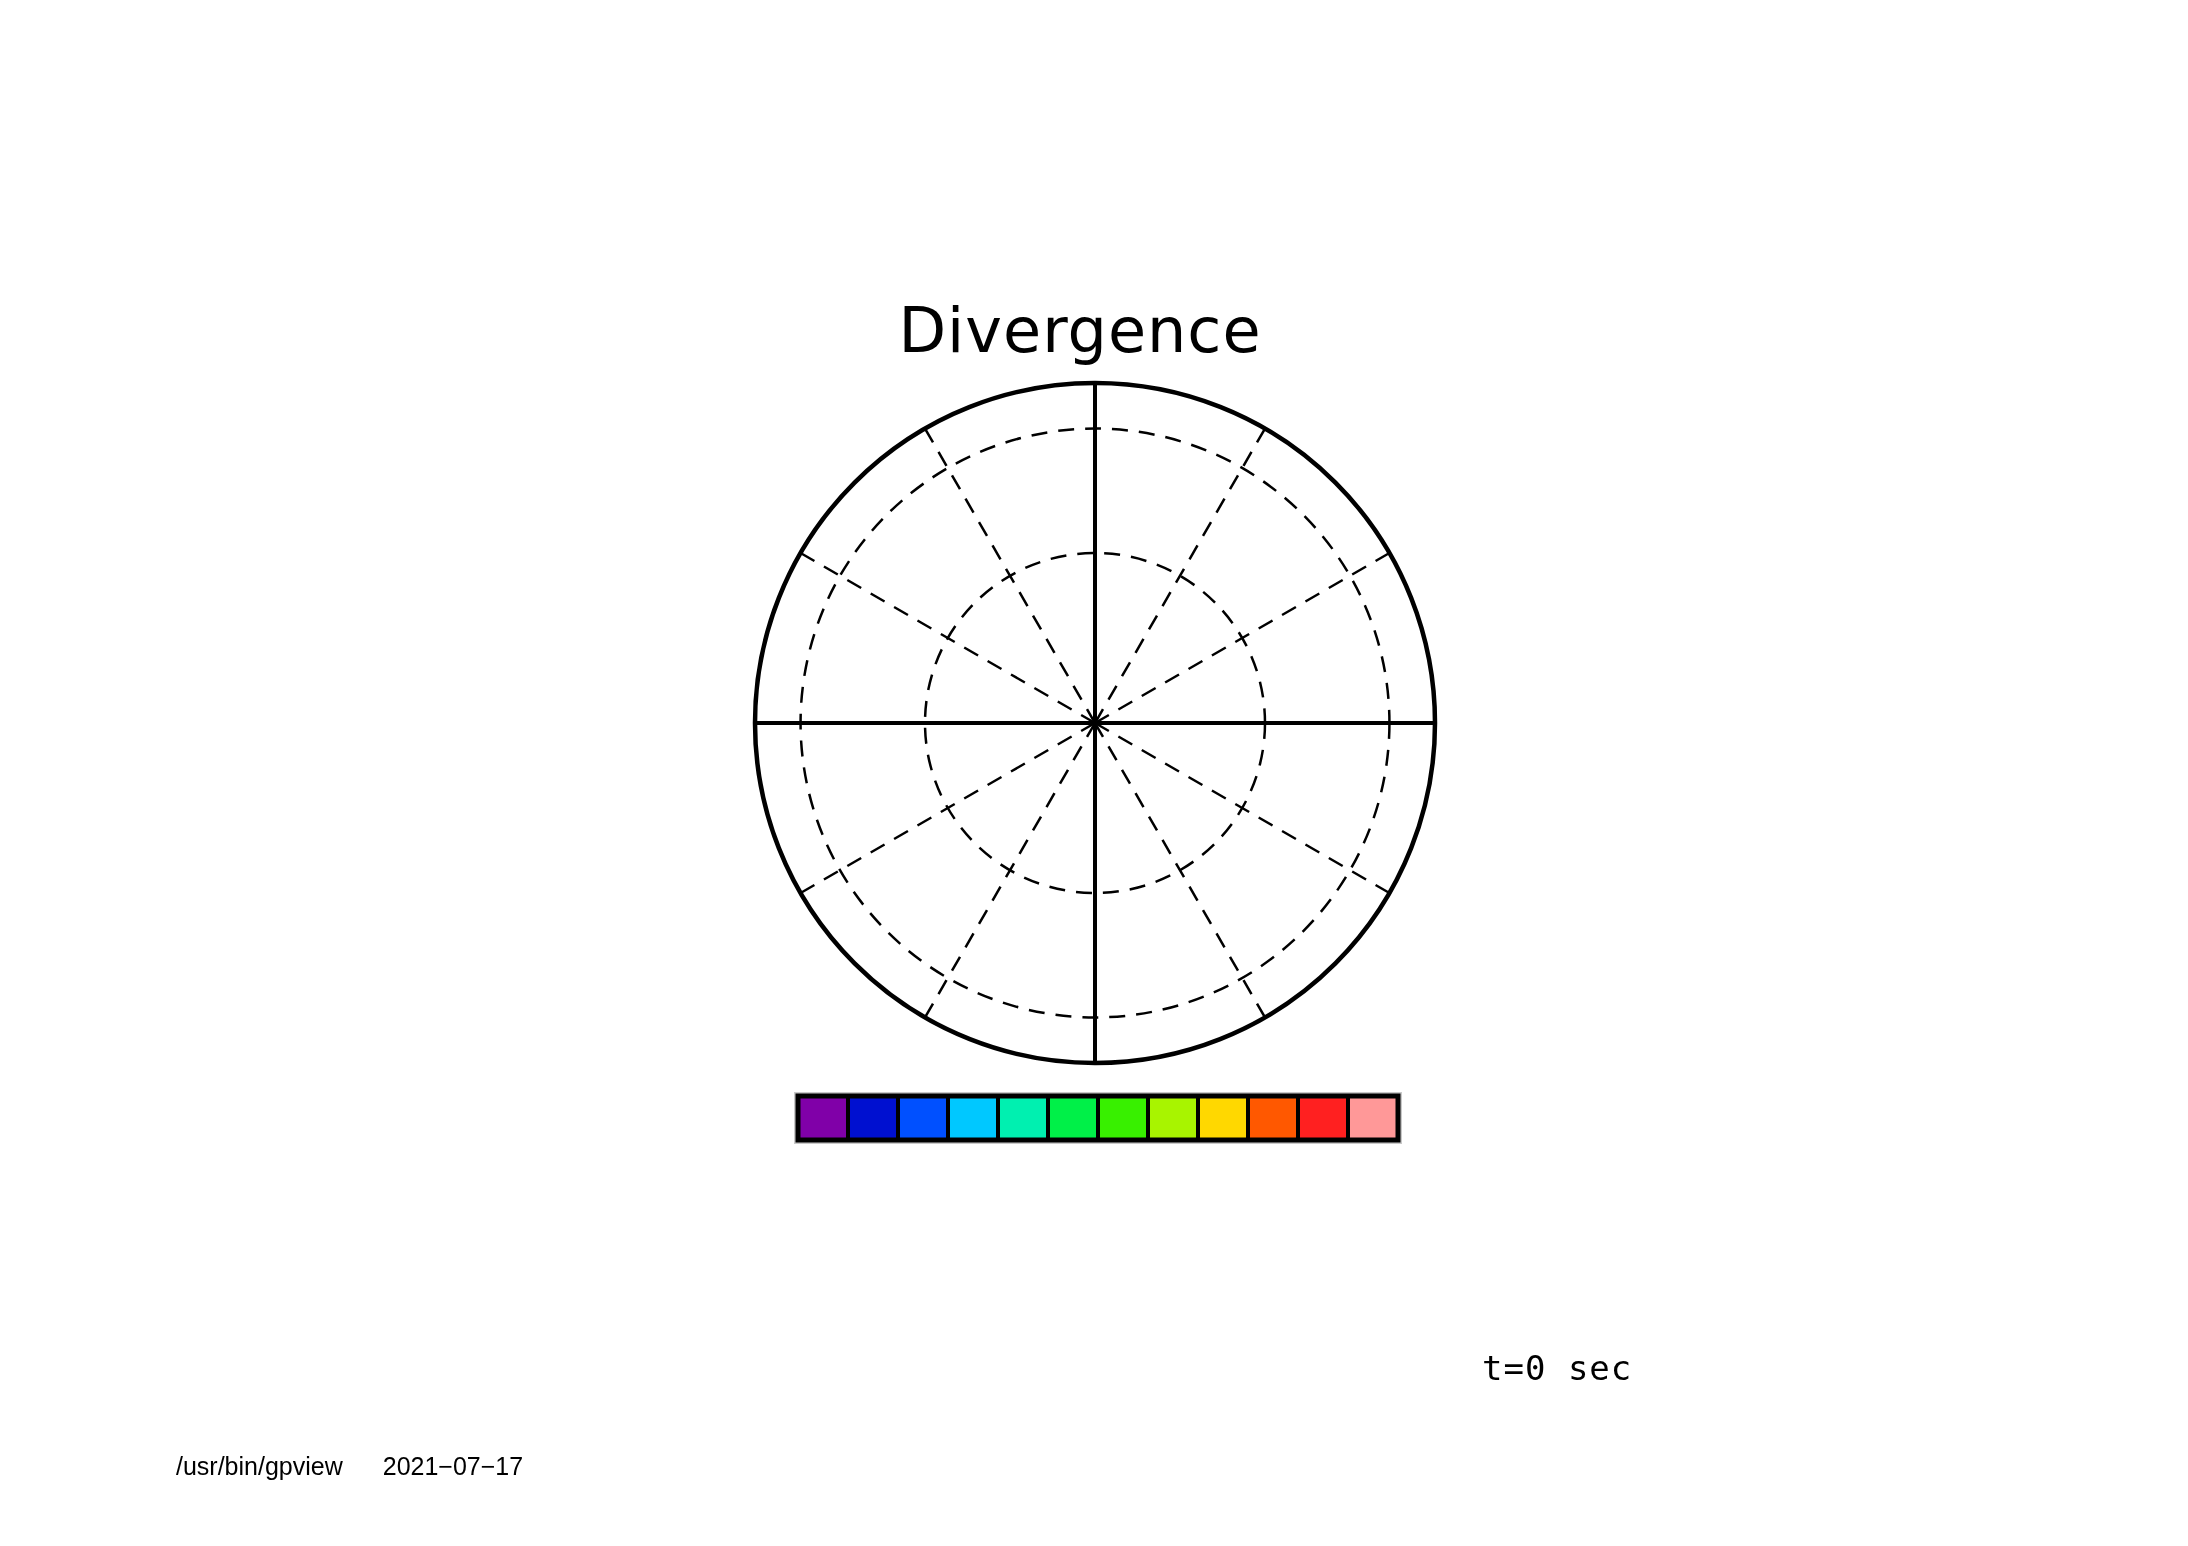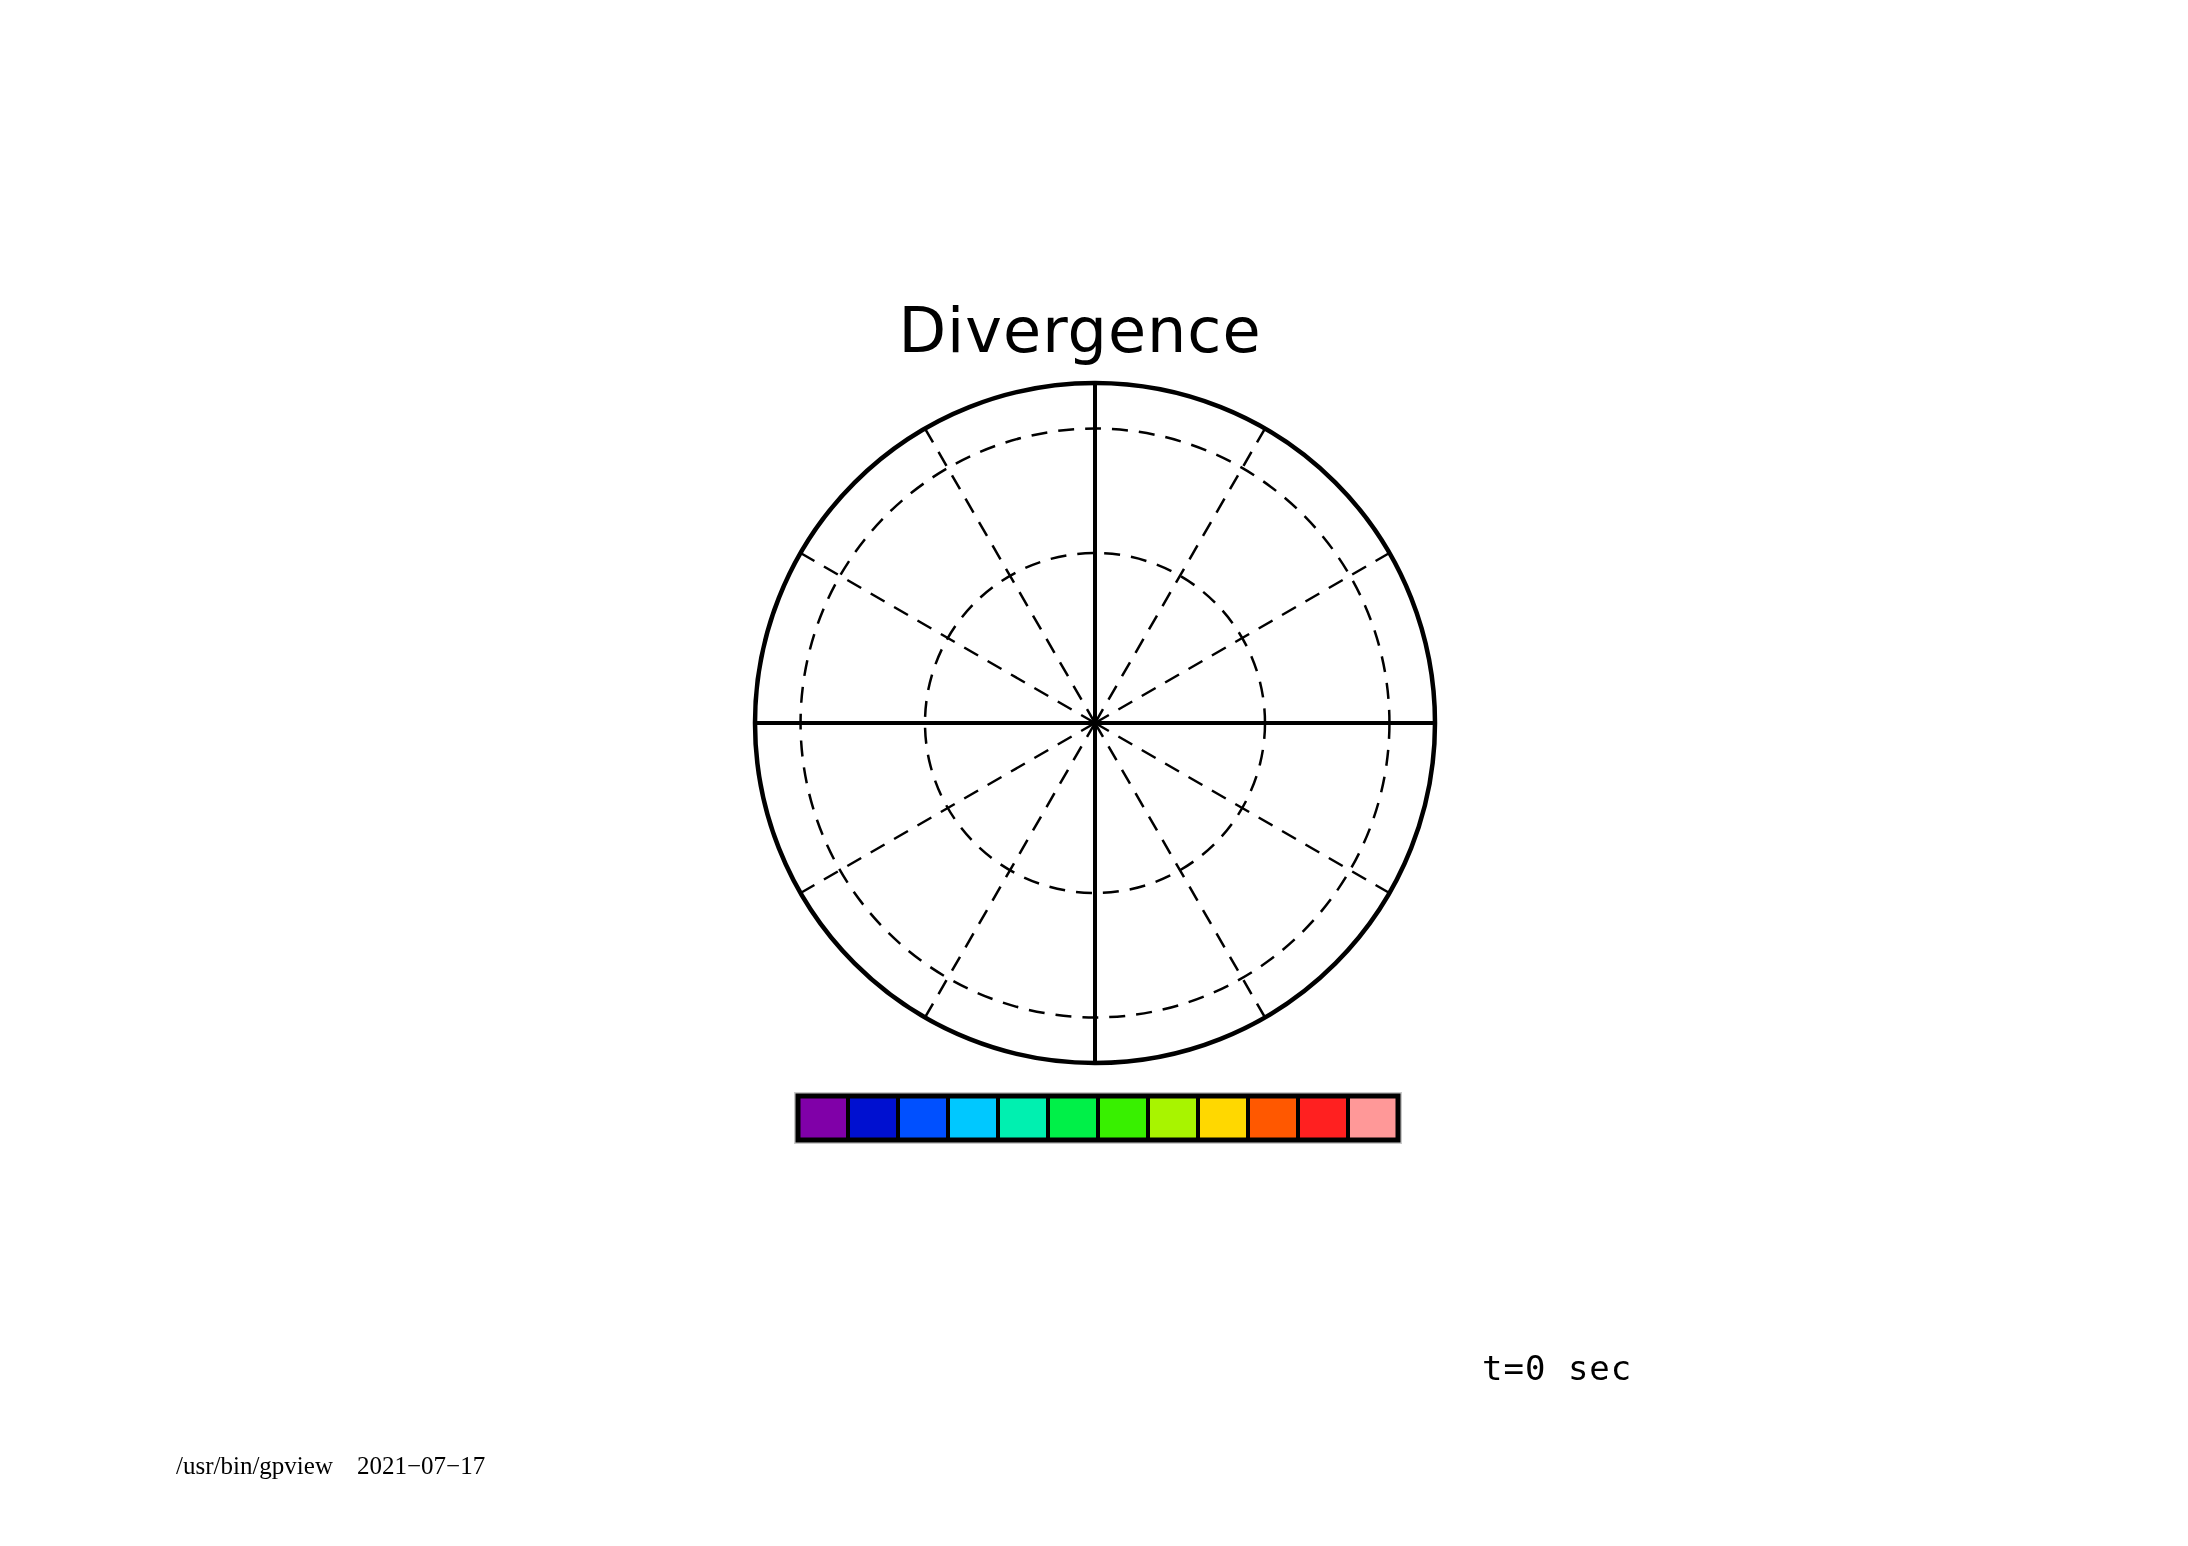--- a/index.html
+++ b/index.html
@@ -36,22 +36,22 @@
   #time-label{
     position:absolute;left:1482px;top:1348px;
     font-family:"DejaVu Sans Mono", monospace;
     font-size:34px;
     letter-spacing:1px;
     white-space:pre;
     text-align:center;
   }
   #footer-left{
     position:absolute;left:176px;top:1452px;
-    display:flex;gap:24px;
-    font-family:Liberation Serif, serif;
+    display:flex;gap:40px;
+    font-family:Liberation Sans, sans-serif;
     font-size:25px;
     white-space:pre;
     text-align:right;
   }
   #footer-right{
     position:absolute;right:190px;top:1452px;
     font-family:"DejaVu Sans Mono", monospace;
     font-size:25px;
     white-space:pre;
   }

